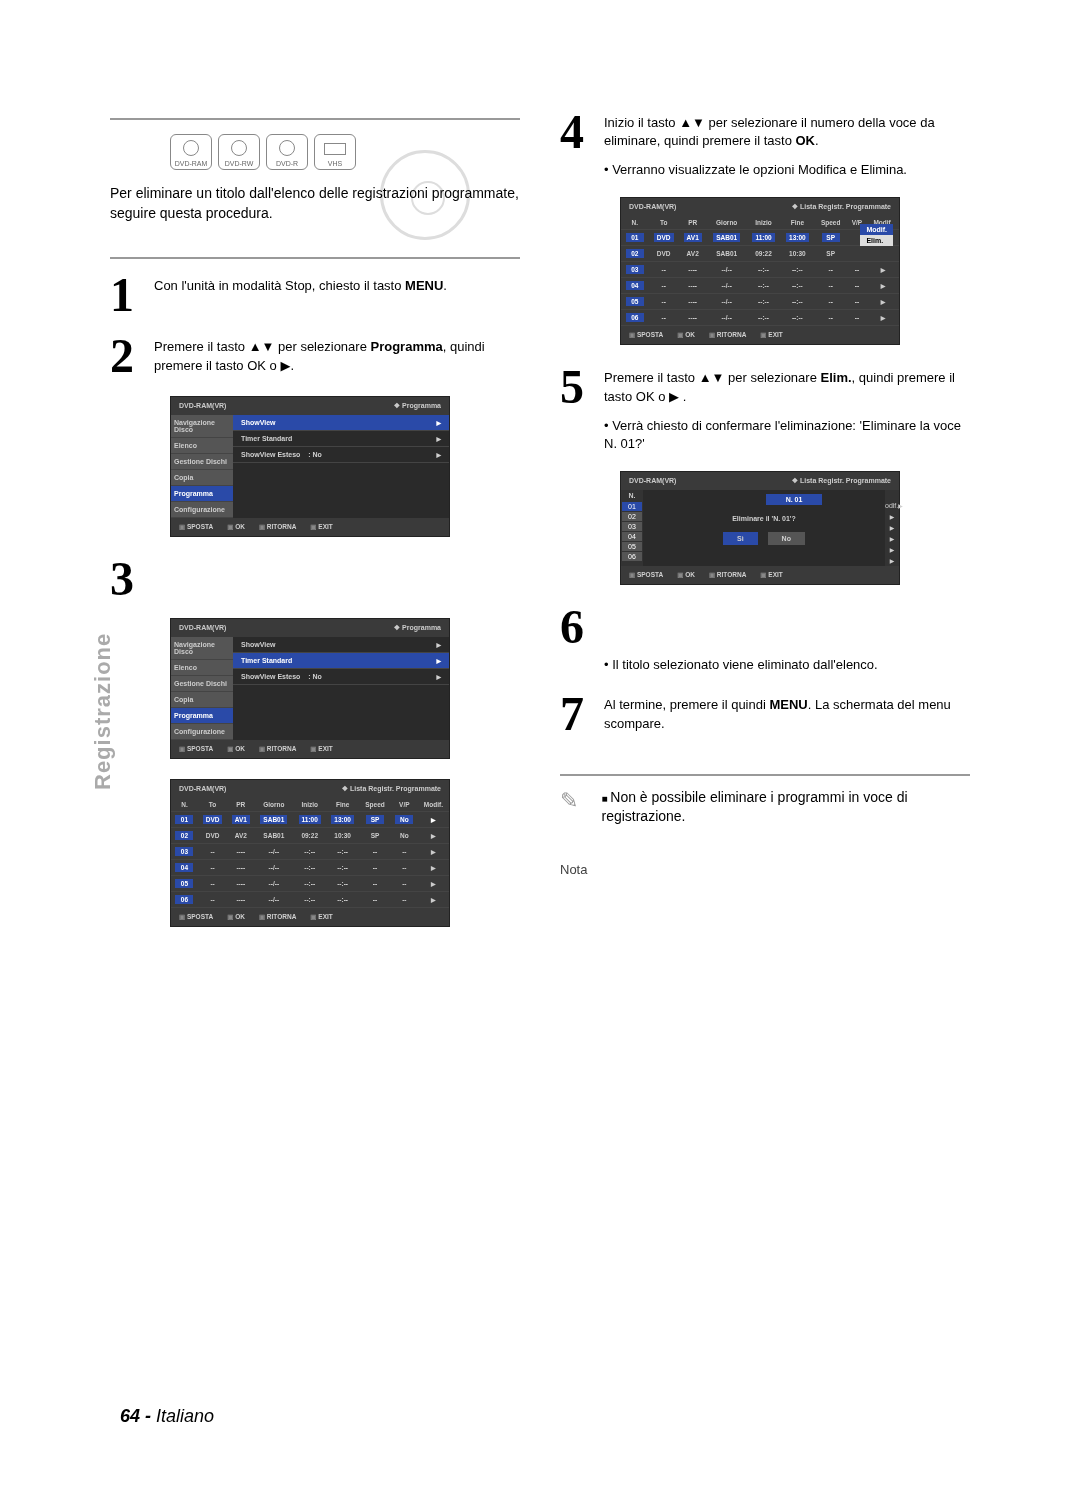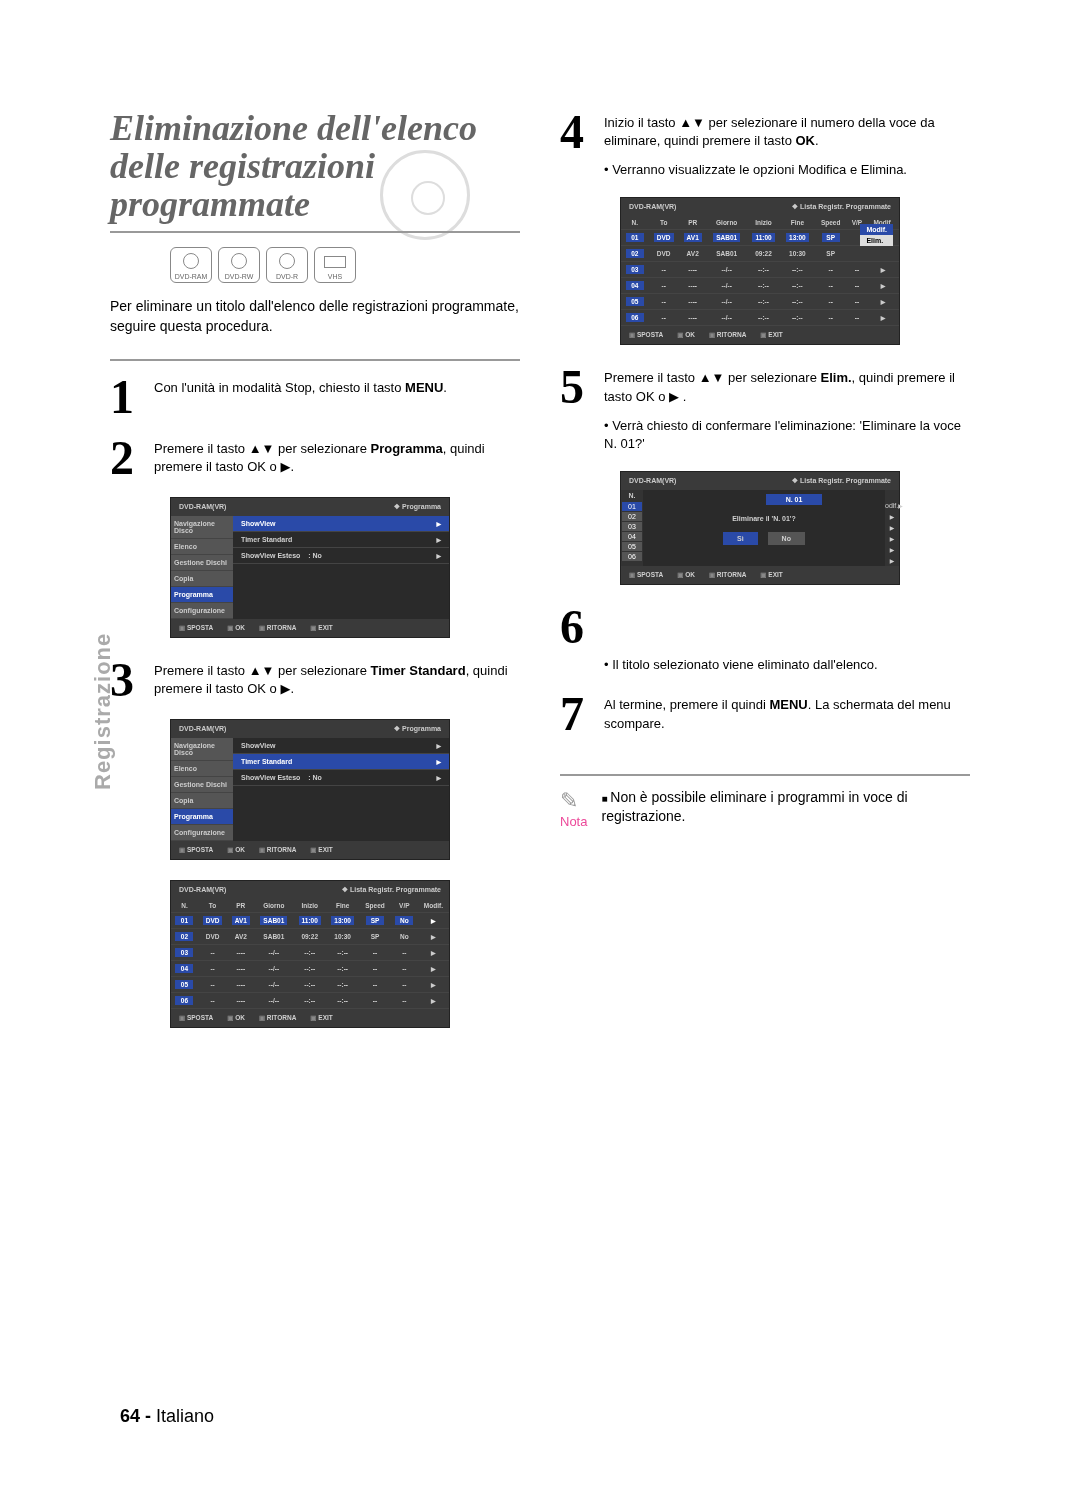--- a/index.html
+++ b/index.html
@@ -43,21 +43,21 @@
     font-size:7px; text-align:center; color:#666; display:flex;
     flex-direction:column; justify-content:flex-end; padding-bottom:2px;
     position:relative;
   }
   .badge::before{
     content:""; position:absolute; width:14px; height:14px;
     border:1.5px solid #888; border-radius:50%;
     top:5px; left:50%; transform:translateX(-50%);
   }
   .badge.norec::before{ border-radius:0; width:20px; height:10px; top:8px; }
-  .intro { font-size: 14px; line-height: 1.4; margin-bottom: 22px; }
+  .intro { font-size: 14px; line-height: 1.4; margin-bottom: 34px; }
   .step { display:flex; gap:10px; margin-bottom:18px; }
   .step-num {
     font-family:"Times New Roman",serif; font-weight:bold;
     font-size:48px; line-height:0.9; min-width:34px;
   }
   .step-body { font-size:13px; line-height:1.4; padding-top:4px; }
   .step-body b { font-weight:bold; }
   .bullet-line { font-size:13px; margin-left:44px; line-height:1.4; margin-top:-10px; margin-bottom:18px;}
   .screen {
     width: 280px; background:#3a3a3a; color:#d0d0d0;
@@ -86,41 +86,40 @@
   .dialog-box {
     position:relative; background:#2a2a2a; padding:4px;
   }
   .dialog-title { background:#2a4aa8; color:#fff; display:inline-block; padding:2px 20px; font-weight:bold; margin-left:60px;}
   .dialog-q { text-align:center; padding:10px 0; font-weight:bold;}
   .dialog-btns { text-align:center; padding-bottom:8px; }
   .dialog-btns span { display:inline-block; padding:3px 14px; background:#555; margin:0 4px; font-weight:bold;}
   .dialog-btns span.sel { background:#2a4aa8; }
   .note-row { display:flex; gap:14px; align-items:flex-start; border-top:2px solid #999; padding-top:12px;}
   .note-icon { font-size:22px; color:#999; }
-  .note-lbl { font-size:13px; color:#ec4899; }
+  .note-lbl { font-size:13px; color:#404040;margin-top:48px; }
   .note-txt { font-size:14px; line-height:1.4; }
   .note-txt::before{content:"■ "; font-size:10px;}
   .side-label {
     position:absolute; left:90px; top:790px;
     transform: rotate(-90deg); transform-origin:left top;
     font-size:22px; font-weight:bold; color:#aaa; letter-spacing:1px;
   }
-  .pgnum { position:absolute; bottom:60px; left:120px; font-size:18px;}
+  .pgnum { position:absolute; bottom:60px; left:120px; font-size:18px;font-style:italic;}
   .pgnum b{font-weight:bold;}
 </style>
 </head>
 <body>
 
 <div class="title-circle"></div>
 <div class="side-label">Registrazione</div>
 
 <div class="columns">
 
   <div class="col">
-    <div class="main-title">Eliminazione dell'elenco delle registrazioni programmate</div>
     <hr class="hr">
     <div class="badges-row">
       <div class="badge">DVD-RAM</div>
       <div class="badge">DVD-RW</div>
       <div class="badge">DVD-R</div>
       <div class="badge norec">VHS</div>
     </div>
     <div class="intro">Per eliminare un titolo dall'elenco delle registrazioni programmate, seguire questa procedura.</div>
     <hr class="hr">
 
@@ -171,23 +170,20 @@
       <div class="screen-ftr">
           <span>SPOSTA</span>
           <span>OK</span>
           <span>RITORNA</span>
           <span>EXIT</span>
         </div>
     </div>
 
     <div class="step">
       <div class="step-num">3</div>
-      <div class="step-body">
-        <span>Premere il tasto ▲▼ per selezionare </span><b>Timer Standard</b><span>, quindi premere il tasto OK o ▶.</span>
-      </div>
     </div>
 
     <div class="screen">
       <div class="screen-hdr">
           <span>DVD-RAM(VR)</span>
           <span class="diamond">Programma</span>
         </div>
       <div class="menuitems">
         <div class="side">
           <div class="side-item">Navigazione Disco</div>

